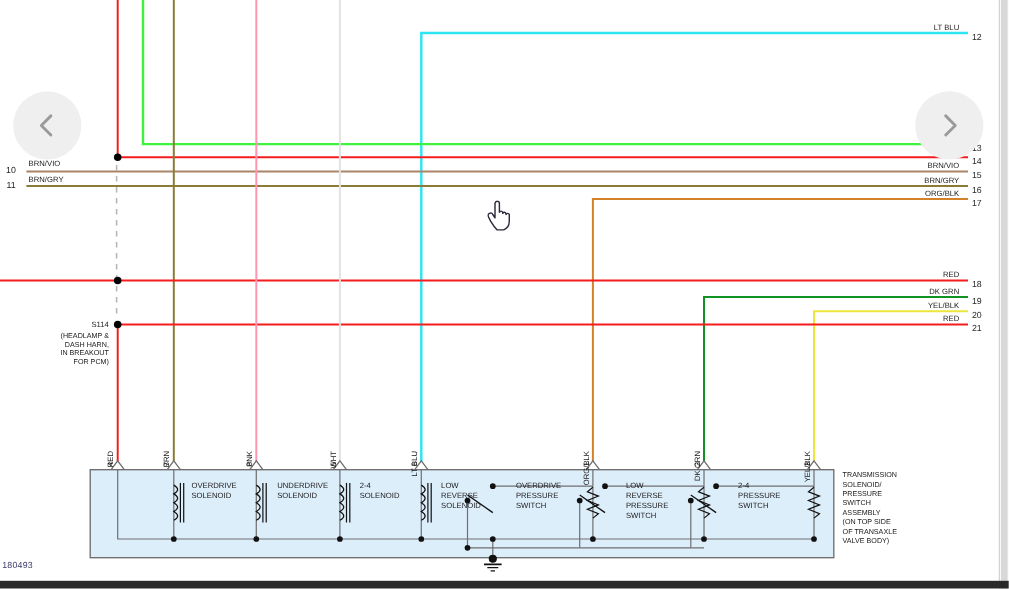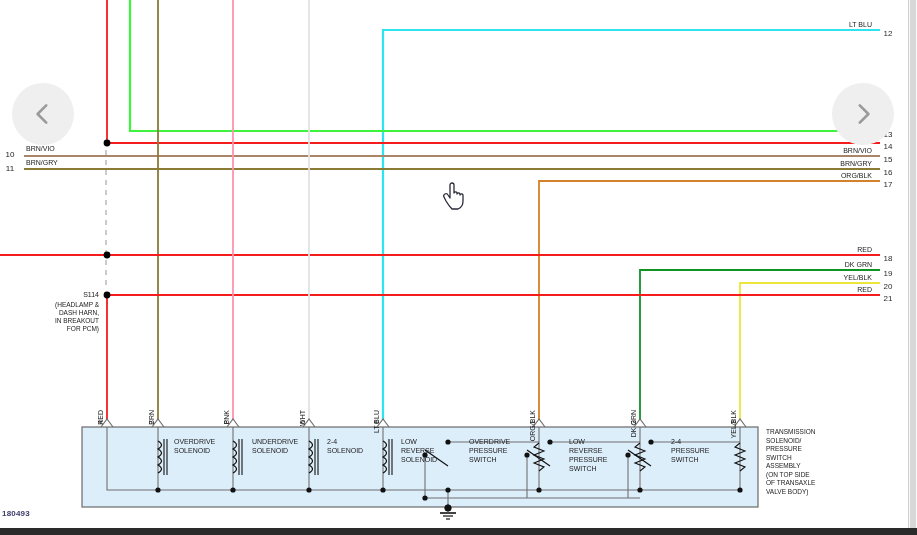--- a/index.html
+++ b/index.html
@@ -13,21 +13,21 @@
   .navbtn svg{width:26px;height:26px;}
   #nav-prev{left:12px;top:83px;}
   #nav-next{left:832px;top:83px;}
 
   .cursor{position:absolute;left:443px;top:182px;width:22px;height:30px;}
 
   .rscroll{position:absolute;right:0;top:0;width:8px;height:535px;background:#fafafa;
            border-left:1px solid #cfcfcf;}
   .rscroll .thumb{position:absolute;left:1px;top:0;width:6px;height:535px;background:#d8d8d8;}
   .bbar{position:absolute;left:0;bottom:0;width:917px;height:7px;background:#2a2a2a;}
-  .wm{position:absolute;left:2px;top:509px;font-size:8px;color:#3b3b6b;letter-spacing:.2px;font-weight:bold;}
+  .wm{position:absolute;left:2px;top:509px;font-size:8px;color:#3b3b6b;letter-spacing:.2px;}
 </style>
 </head>
 <body>
 
 <div id="stage">
 
   <svg id="diagram" viewBox="0 0 917 535" xmlns="http://www.w3.org/2000/svg">
 
     <polyline fill="none" stroke="#2ce4f2" stroke-width="2.2" points="383,420 383,30 880,30"></polyline>
 

